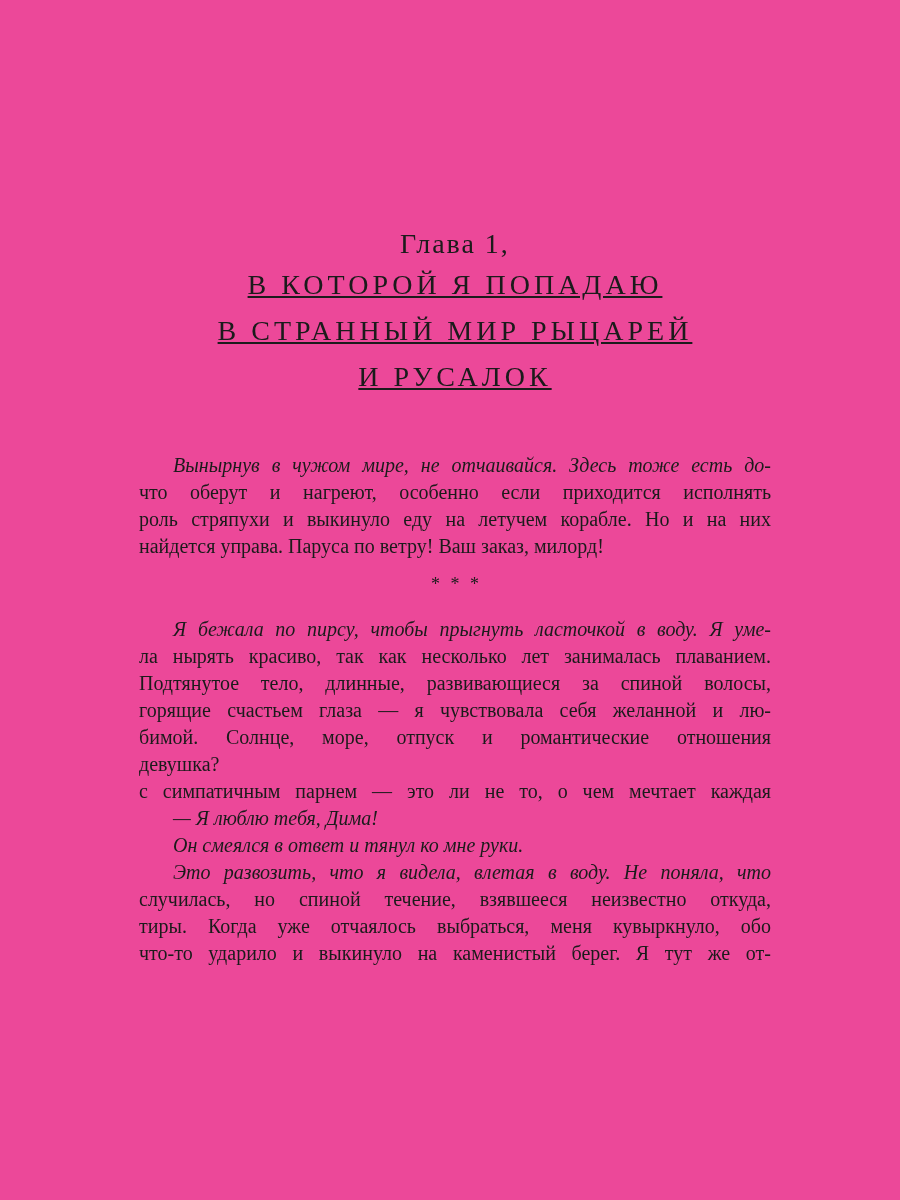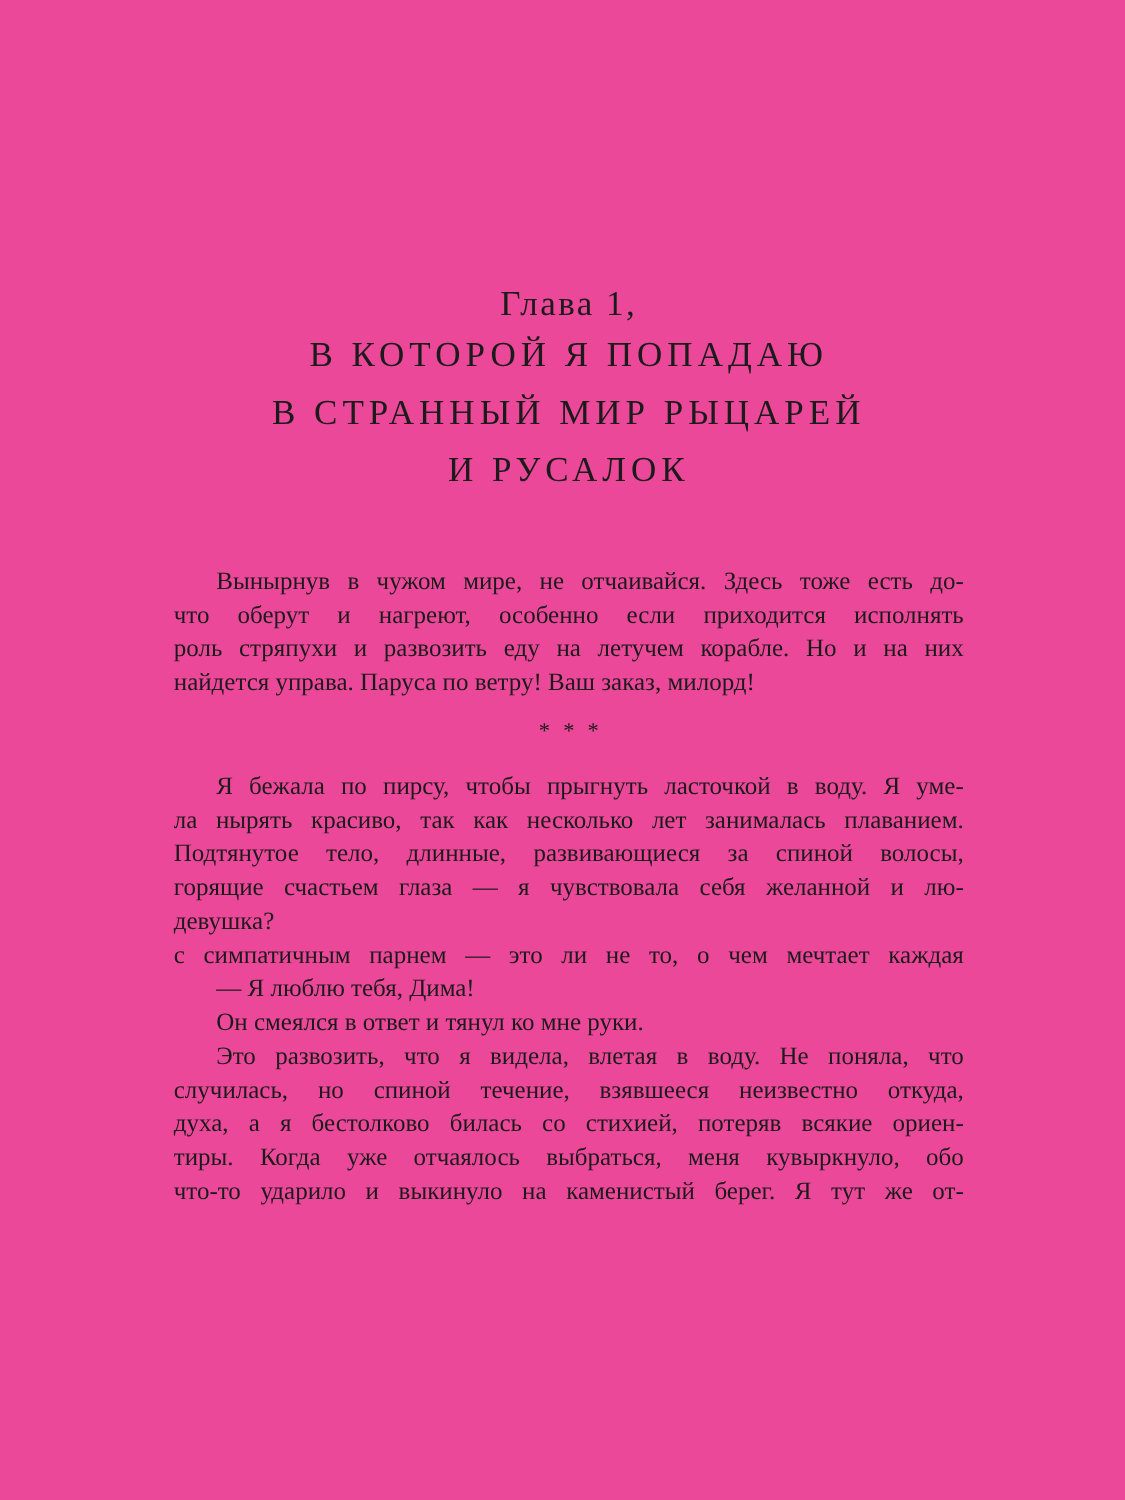--- a/index.html
+++ b/index.html
@@ -32,20 +32,21 @@
     margin: 0;
     font-size: 28px;
     font-weight: normal;
     line-height: 46px;
     letter-spacing: 4px;
     text-align: center;
   }
   .title-line {
     display: block;
     white-space: nowrap;
+    text-decoration: underline;
   }
   .body {
     margin-top: 52px;
     font-size: 20px;
     line-height: 27px;
   }
   .para {
     margin: 0;
     padding: 0;
   }
@@ -56,20 +57,21 @@
     text-align: justify;
     text-align-last: justify;
     text-justify: inter-word;
   }
   .l {
     text-align: left;
     text-align-last: left;
   }
   .ind {
     text-indent: 34px;
+    font-style: italic;
   }
   .divider {
     margin: 10px 0 18px 0;
     font-size: 18px;
     line-height: 28px;
     text-align: center;
     letter-spacing: 3px;
     text-indent: 3px;
   }
 </style>
@@ -86,46 +88,46 @@
         <span class="title-line">В СТРАННЫЙ МИР РЫЦАРЕЙ</span>
         <span class="title-line">И РУСАЛОК</span>
       </h1>
     </header>
 
     <main class="body">
 
       <p class="para">
         <span class="ln j ind">Вынырнув в чужом мире, не отчаивайся. Здесь тоже есть до-</span>
         <span class="ln j">что оберут и нагреют, особенно если приходится исполнять</span>
-        <span class="ln j">роль стряпухи и развозить еду на летучем корабле. Но и на них</span>
+        <span class="ln j">роль стряпухи и выкинуло еду на летучем корабле. Но и на них</span>
         <span class="ln l">найдется управа. Паруса по ветру! Ваш заказ, милорд!</span>
       </p>
 
       <div class="divider">* * *</div>
 
       <p class="para">
         <span class="ln j ind">Я бежала по пирсу, чтобы прыгнуть ласточкой в воду. Я уме-</span>
         <span class="ln j">ла нырять красиво, так как несколько лет занималась плаванием.</span>
         <span class="ln j">Подтянутое тело, длинные, развивающиеся за спиной волосы,</span>
         <span class="ln j">горящие счастьем глаза — я чувствовала себя желанной и лю-</span>
+        <span class="ln j">бимой. Солнце, море, отпуск и романтические отношения</span>
         <span class="ln l">девушка?</span>
         <span class="ln j">с симпатичным парнем — это ли не то, о чем мечтает каждая</span>
       </p>
 
       <p class="para">
         <span class="ln l ind">— Я люблю тебя, Дима!</span>
       </p>
 
       <p class="para">
         <span class="ln l ind">Он смеялся в ответ и тянул ко мне руки.</span>
       </p>
 
       <p class="para">
         <span class="ln j ind">Это развозить, что я видела, влетая в воду. Не поняла, что</span>
         <span class="ln j">случилась, но спиной течение, взявшееся неизвестно откуда,</span>
-        <span class="ln j">духа, а я бестолково билась со стихией, потеряв всякие ориен-</span>
         <span class="ln j">тиры. Когда уже отчаялось выбраться, меня кувыркнуло, обо</span>
         <span class="ln j">что-то ударило и выкинуло на каменистый берег. Я тут же от-</span>
       </p>
 
     </main>
   </div>
 </div>
 
 </body></html>

